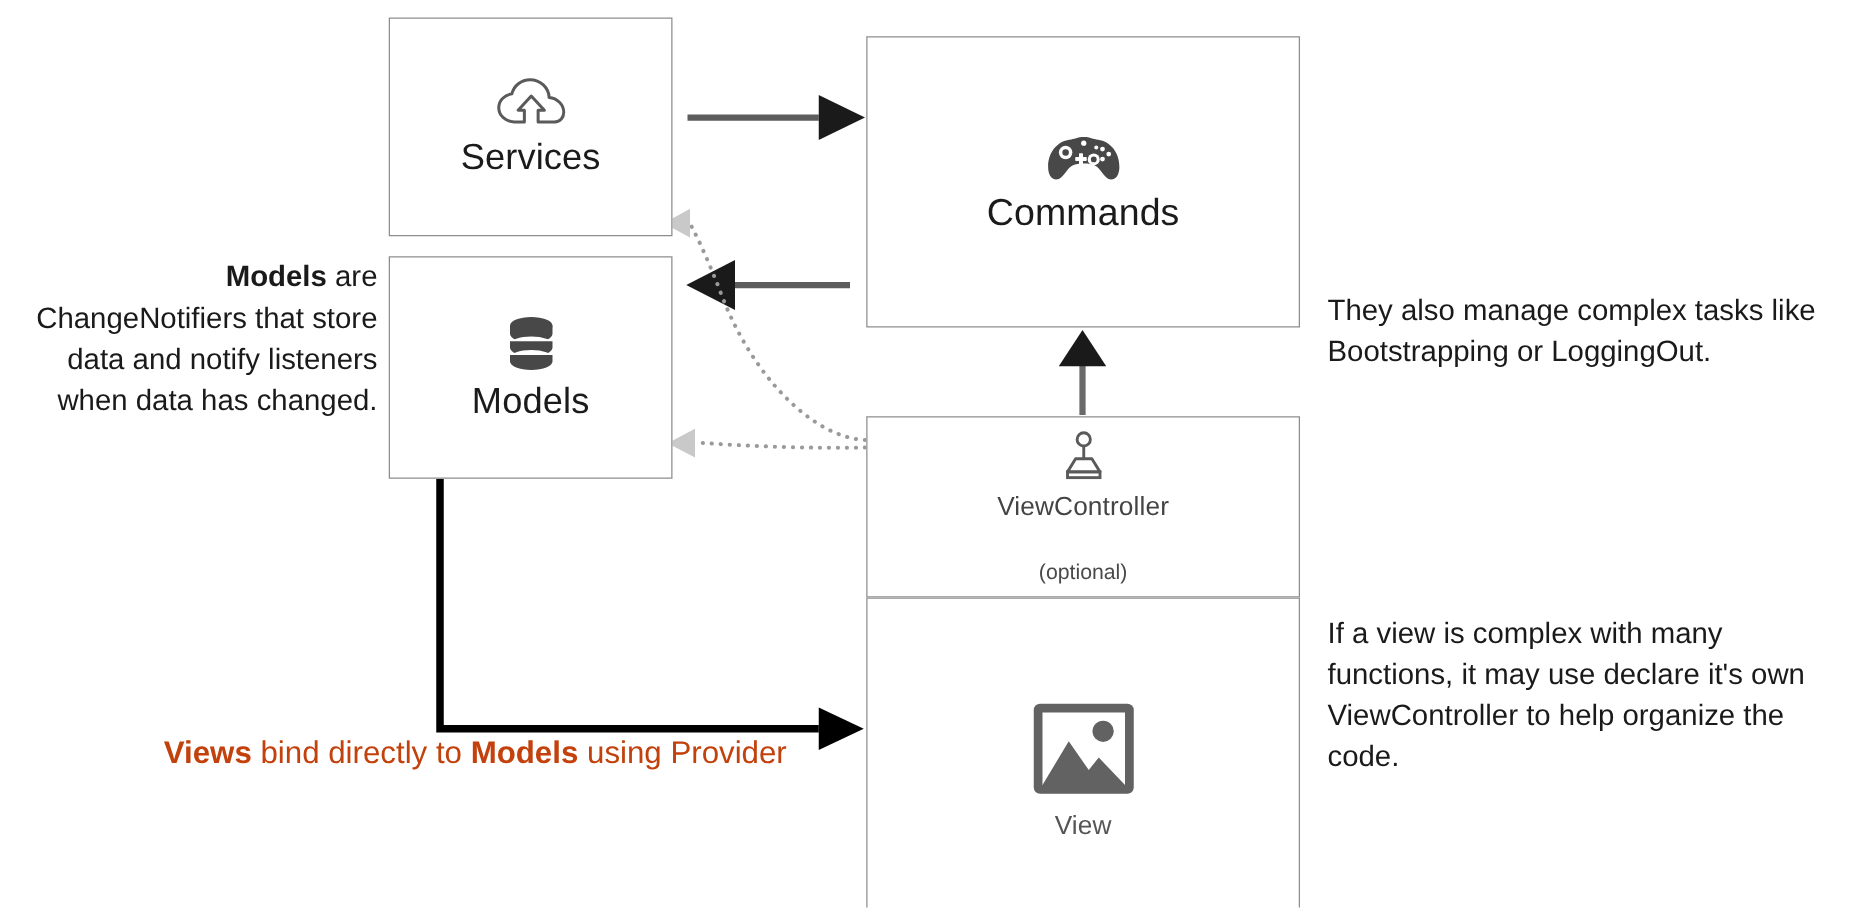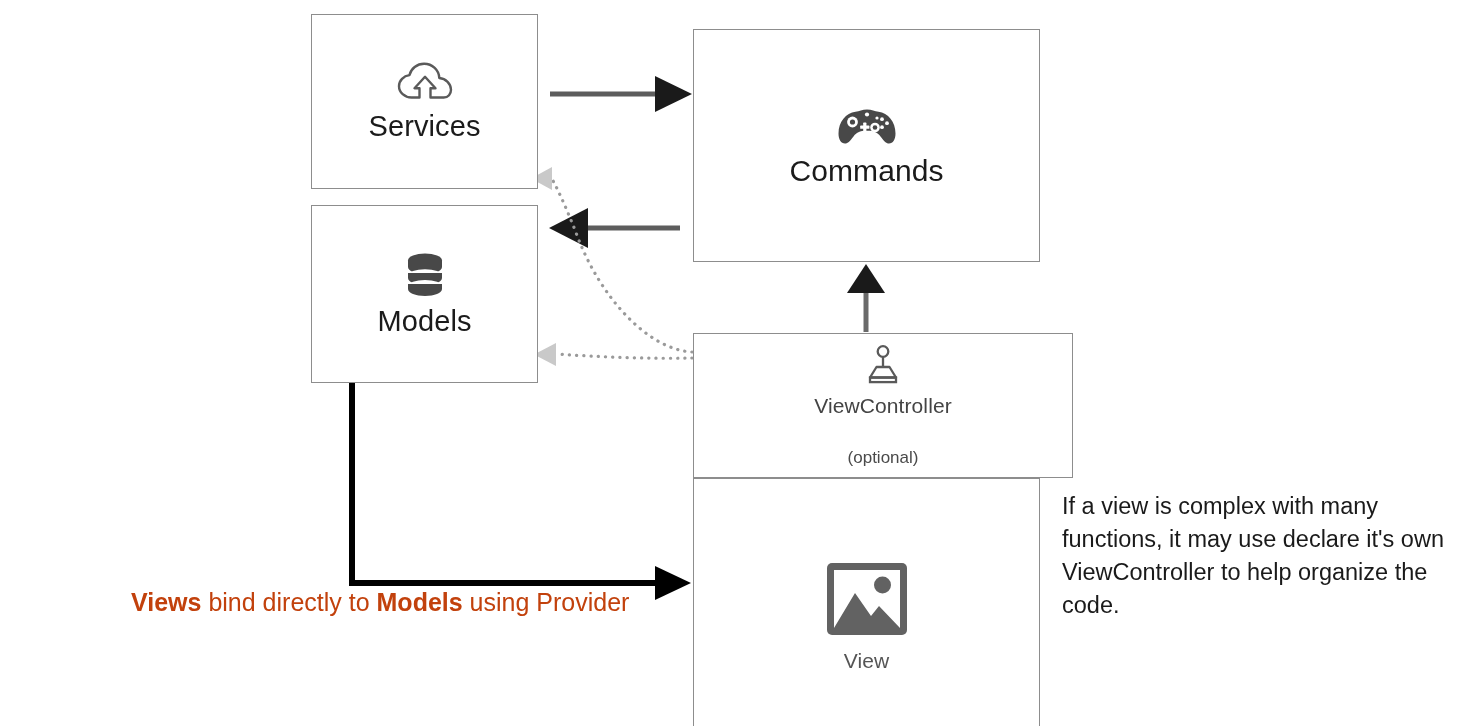--- a/index.html
+++ b/index.html
@@ -37,21 +37,21 @@
   .node .sub{
     font-size:19px;
     color:#3a3a3a;
     margin-top:1px;
     white-space:nowrap;
   }
 
   #node-services{left:311px;top:14px;width:227px;height:175px;}
   #node-models  {left:311px;top:205px;width:227px;height:178px;}
   #node-commands{left:693px;top:29px;width:347px;height:233px;}
-  #node-viewcontroller{left:693px;top:333px;width:380px;height:145px;}
+  #node-viewcontroller{left:693px;top:333px;width:347px;height:145px;}
   #node-view    {left:693px;top:478px;width:347px;height:275px;}
 
   #node-services .ttl{font-size:29px;}
   #node-models .ttl{font-size:29px;}
   #node-commands .ttl{font-size:30px;}
   #node-viewcontroller .ttl{font-size:21px;color:#444;margin-top:8px;}
   #node-viewcontroller .sub{font-size:17px;color:#4a4a4a;margin-top:30px;}
   #node-view .ttl{font-size:21px;color:#555;margin-top:10px;}
 
   
@@ -196,21 +196,23 @@
         <rect x="3" y="4" width="80" height="72" rx="5" fill="#626262"></rect>
         <rect x="10" y="11" width="66" height="58" fill="#ffffff"></rect>
         <circle cx="58.5" cy="26" r="8.5" fill="#626262"></circle>
         <path d="M10,69 L31,34 L47,57 L55,47 L76,69 Z" fill="#626262"></path>
       </svg>
     </span>
     <span class="ttl">View</span>
   </div>
 
 
-
-
+  <div class="note left-col" id="note-models"><b>Models</b><span> are ChangeNotifiers that store data and notify listeners when data has changed.</span></div>
+
+
+  <div class="note right-col" id="note-commands2"><span>They also manage complex tasks like Bootstrapping or LoggingOut.</span></div>
 
 
   <div class="note right-col" id="note-views2"><span>If a view is complex with many functions, it may use declare it's own ViewController to help organize the code.</span></div>
 
   <div id="note-bottom"><b>Views</b><span> bind directly to </span><b>Models</b><span> using Provider</span></div>
 
 </div>
 
 </body></html>

